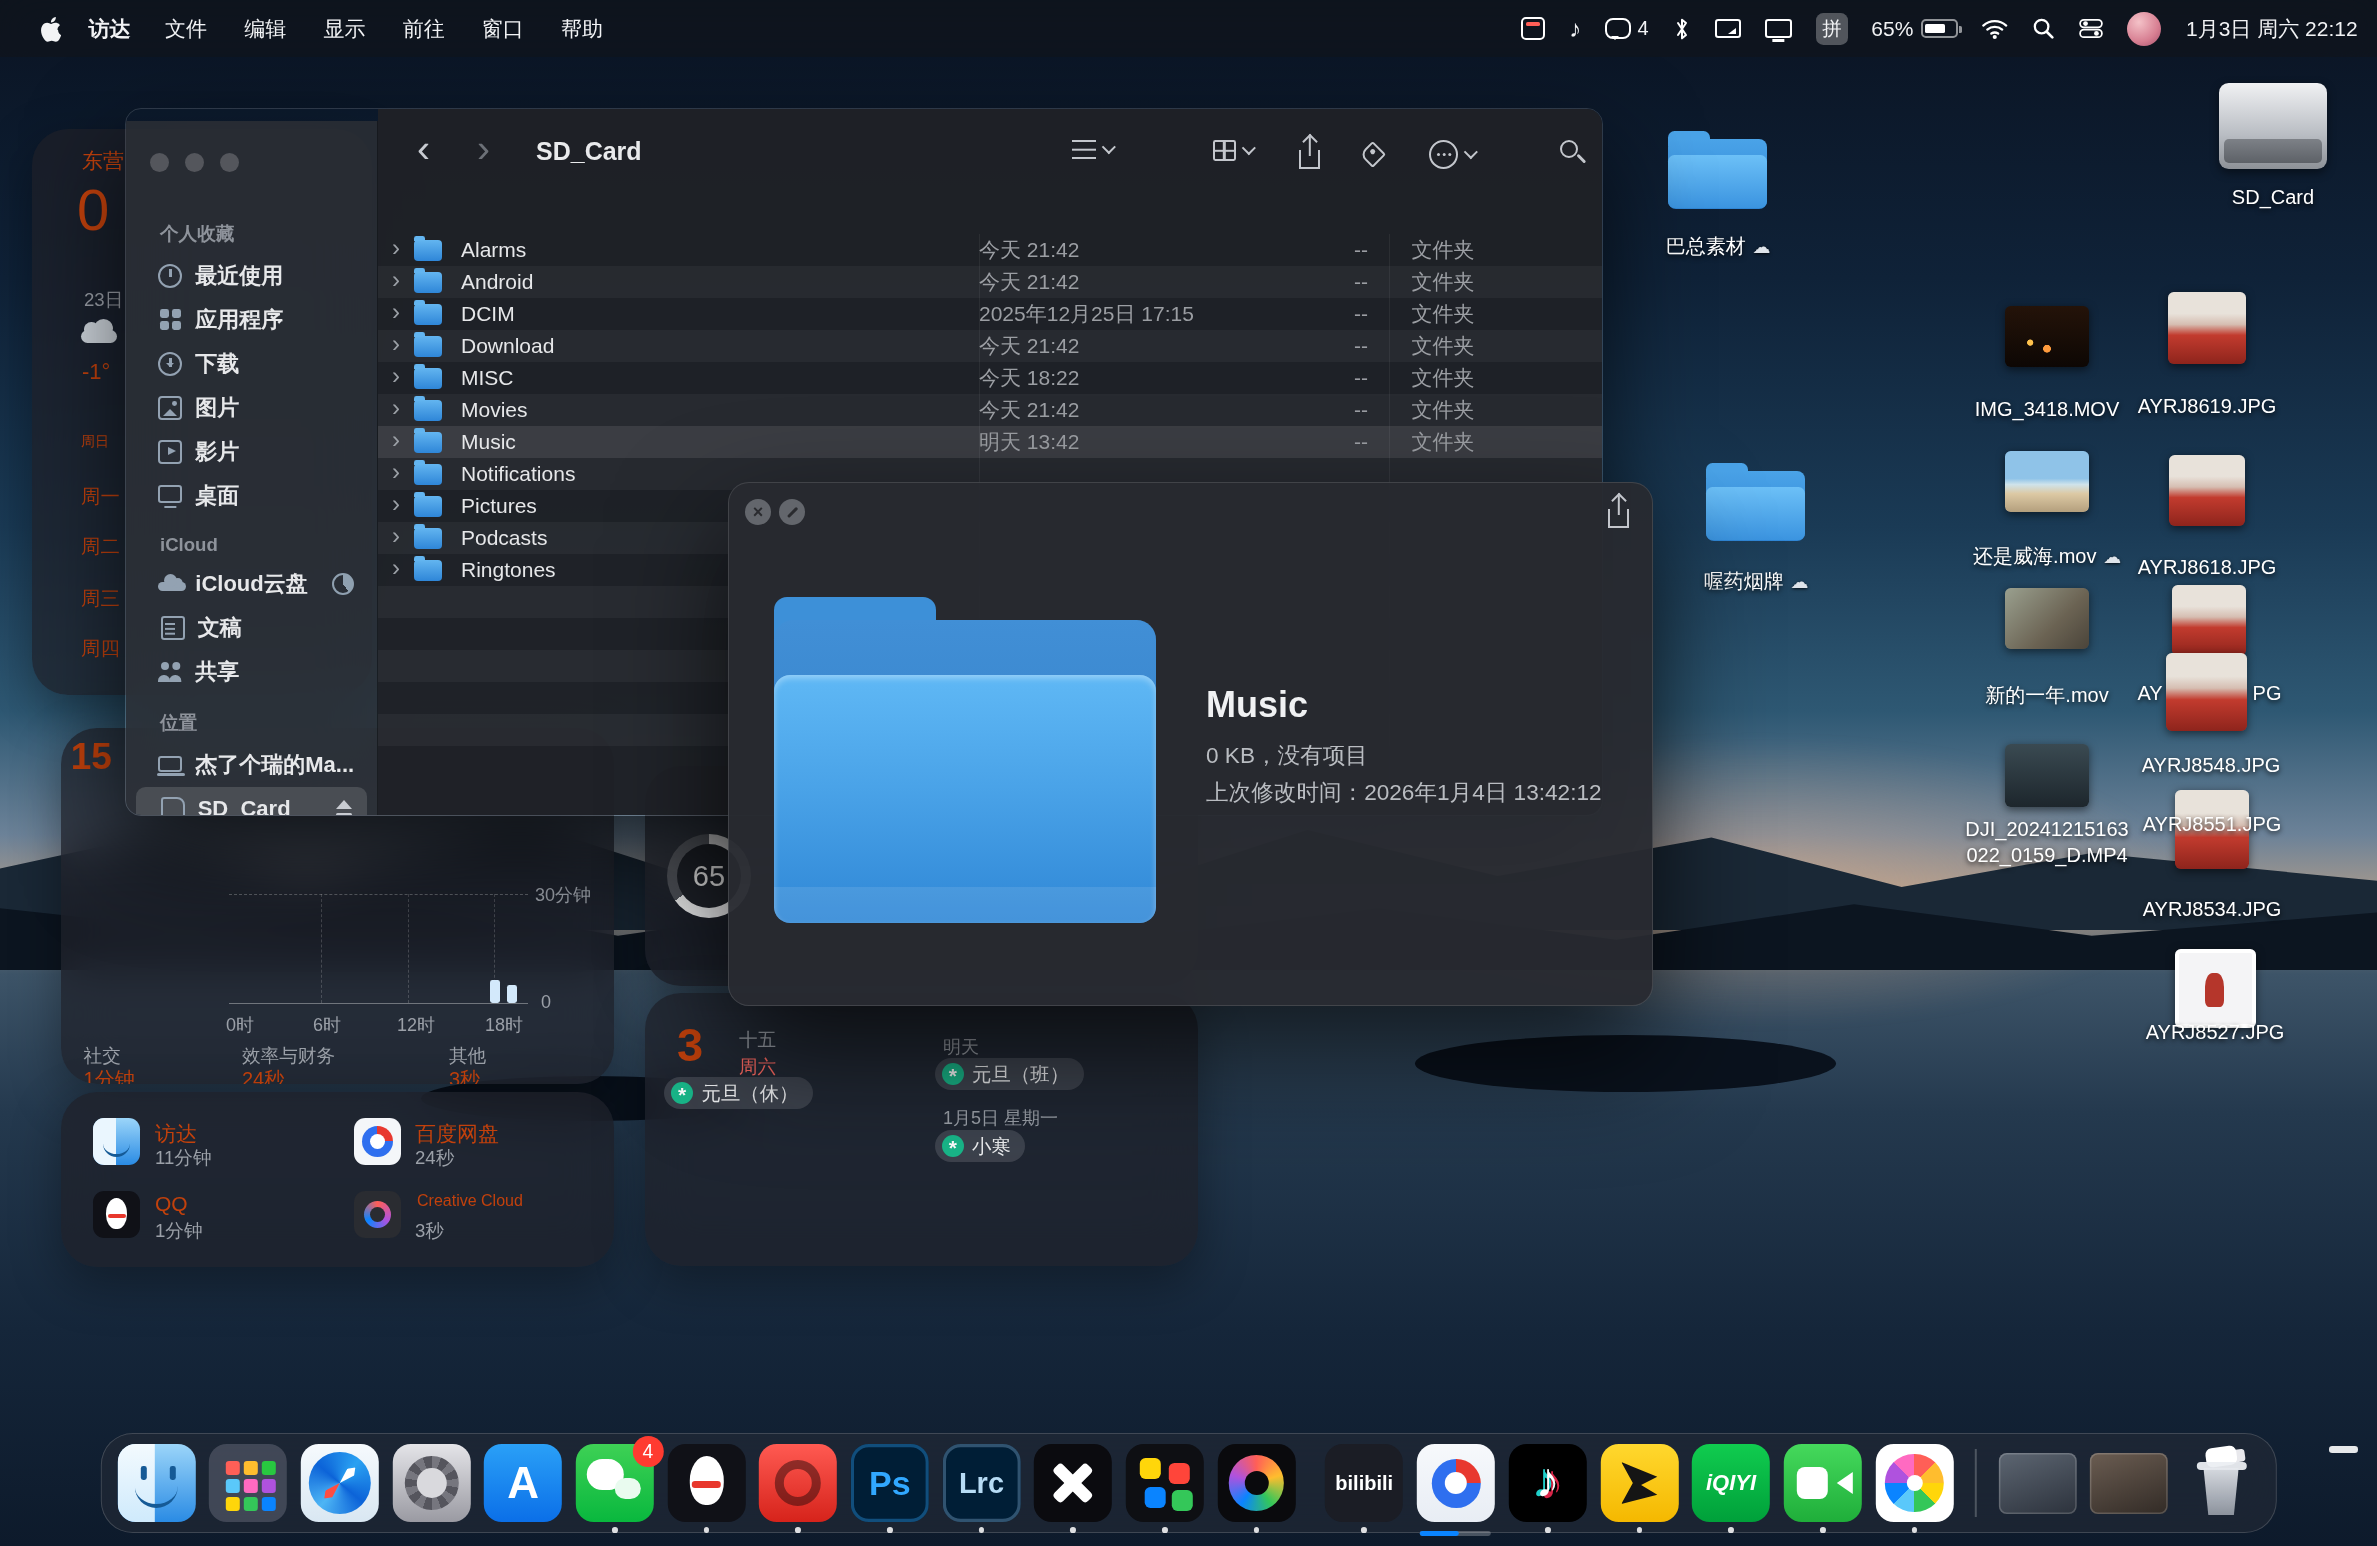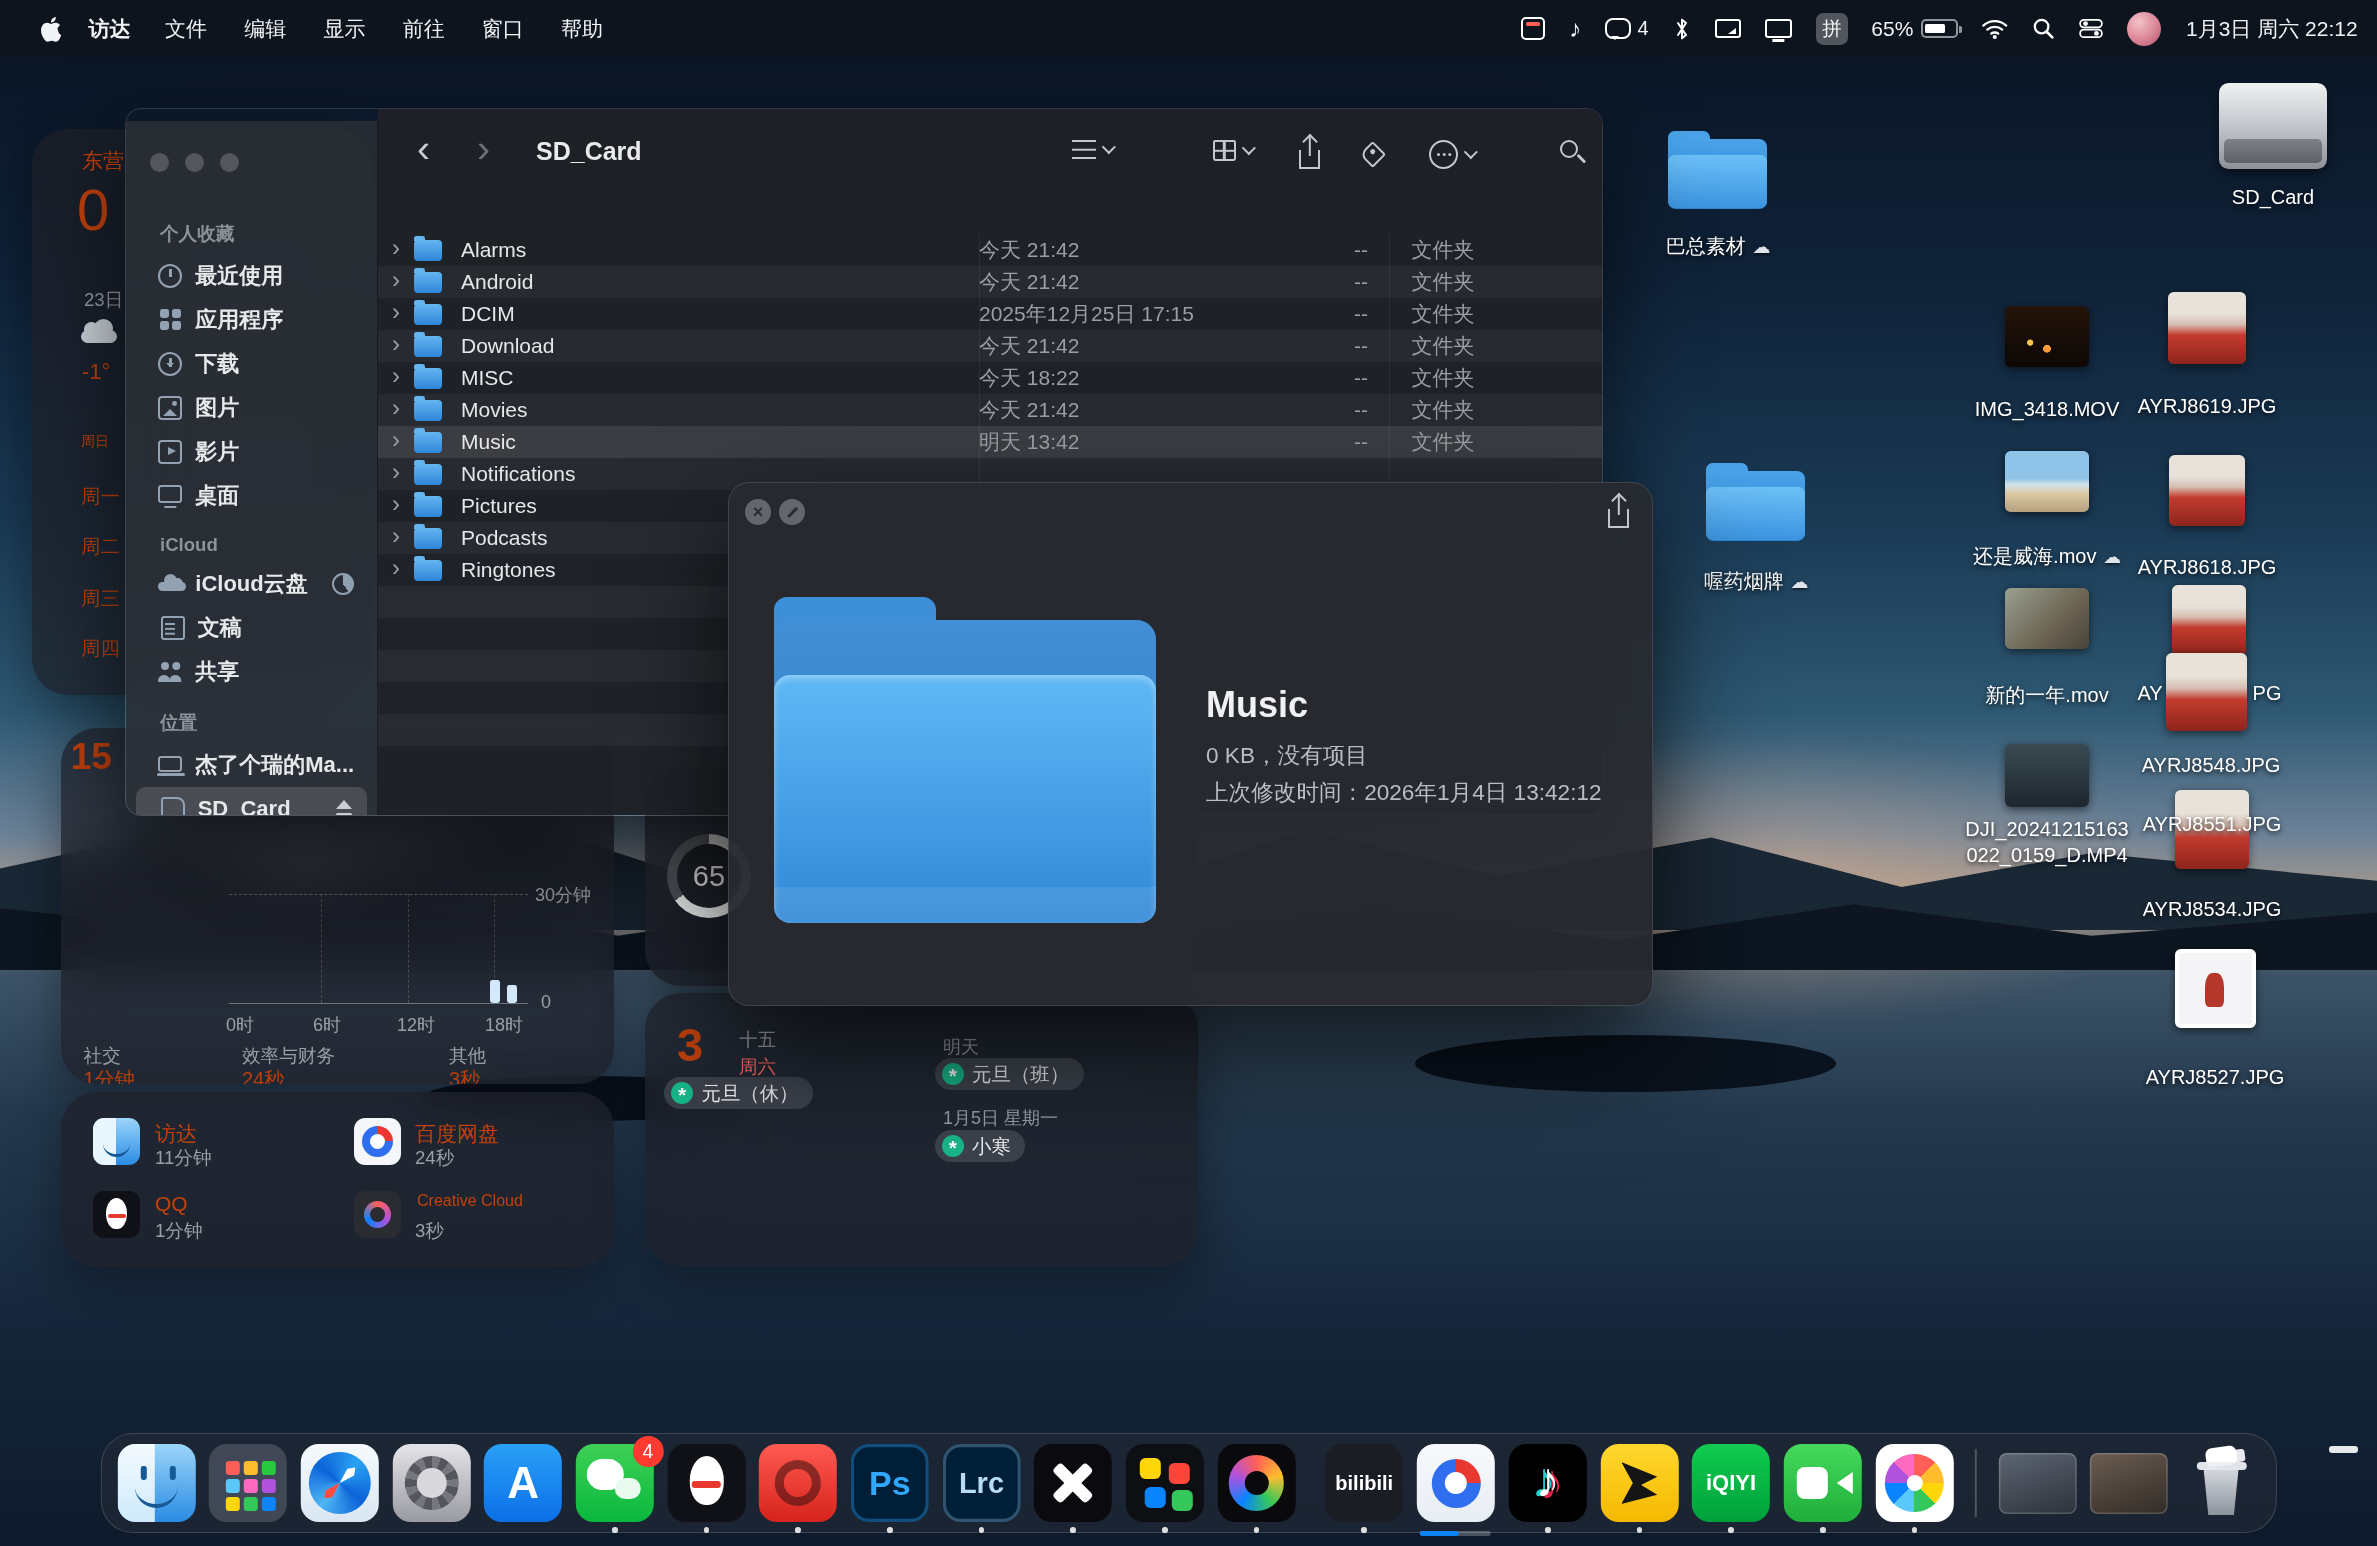--- a/index.html
+++ b/index.html
@@ -219,21 +219,21 @@
 .d-bili{background:#1b1d25;margin-left:16px;}
 .d-bili .glyph{color:#fff;font-size:20px;}
 .d-bnd{background:linear-gradient(180deg,#f7f9fc,#e8edf4);}
 .d-bnd::before{content:"";position:absolute;left:14.6px;top:14.6px;width:49px;height:49px;border-radius:50%;background:conic-gradient(#e8382f 0 90deg,#2f6fef 90deg 360deg);}
 .d-bnd::after{content:"";position:absolute;left:27.5px;top:27.5px;width:22.6px;height:22.6px;border-radius:50%;background:#fff;}
 .d-dy{background:#000;}
 .d-dy::before{content:"♪";position:absolute;left:50%;top:50%;transform:translate(-50%,-55%);font-size:49px;color:#fff;text-shadow:-4px 0 0 rgba(37,244,238,.85),4px 1.6px 0 rgba(254,44,85,.85);}
 .d-yel{background:linear-gradient(180deg,#ffd82e,#f5b800);}
 .d-yel::before{content:"";position:absolute;left:21px;top:18px;width:36px;height:42px;background:#151515;clip-path:polygon(0 0,100% 35%,55% 55%,100% 78%,0 100%,32% 50%);}
 .d-iqy{background:linear-gradient(180deg,#10cc4f,#00a03a);}
-.d-iqy .glyph{color:#fff;font-size:22px;}
+.d-iqy .glyph{color:#fff;font-size:22px;font-style:italic;}
 .d-ft{background:linear-gradient(180deg,#45d95c,#1fae3a);}
 .d-ft::before{content:"";position:absolute;left:13px;top:22.6px;width:31px;height:32px;border-radius:8px;background:#fff;}
 .d-ft::after{content:"";position:absolute;left:42px;top:27.5px;border:11.3px solid transparent;border-right:16px solid #fff;}
 .d-ph{background:#fff;}
 .d-ph::before{content:"";position:absolute;inset:9.7px;border-radius:50%;background:conic-gradient(#ff5f57 0 45deg,#ffbd2e 45deg 90deg,#ffd60a 90deg 135deg,#34c759 135deg 180deg,#5ac8fa 180deg 225deg,#0a84ff 225deg 270deg,#af52de 270deg 315deg,#ff6ac1 315deg 360deg);}
 .d-ph::after{content:"";position:absolute;inset:31px;border-radius:50%;background:#fff;}
 .d-win{width:78px;height:61px;border-radius:8px;background:linear-gradient(160deg,#5d6672,#2c323c);box-shadow:inset 0 0 0 1.6px rgba(255,255,255,.18);flex:none;position:relative;}
 .d-win2{background:linear-gradient(160deg,#6b5d52,#322b26);}
 .dsep{width:1.6px;height:68px;background:rgba(255,255,255,.22);margin:0 8px;flex:none;}
 .d-trash{flex:none;position:relative;width:78px;height:78px;}
@@ -409,21 +409,21 @@
 
   <div class="dthumb th-dji" style="left:2005px;top:744px;width:84px;height:63px;"></div>
   <div class="dlabel" style="left:2047px;top:818px;">
       <span>DJI_20241215163</span>
     </div>
   <div class="dlabel" style="left:2047px;top:844px;">
       <span>022_0159_D.MP4</span>
     </div>
 
   <div class="dthumb th-white" style="left:2175px;top:949px;width:81px;height:79px;"></div>
-  <div class="dlabel" style="left:2215px;top:1066px;">
+  <div class="dlabel" style="left:2215px;top:1021px;">
       <span>AYRJ8527.JPG</span>
     </div>
 
   <div id="finder">
     <div class="fsb">
       <div class="traffic">
         <span class="tl"></span>
         <span class="tl"></span>
         <span class="tl"></span>
       </div>

